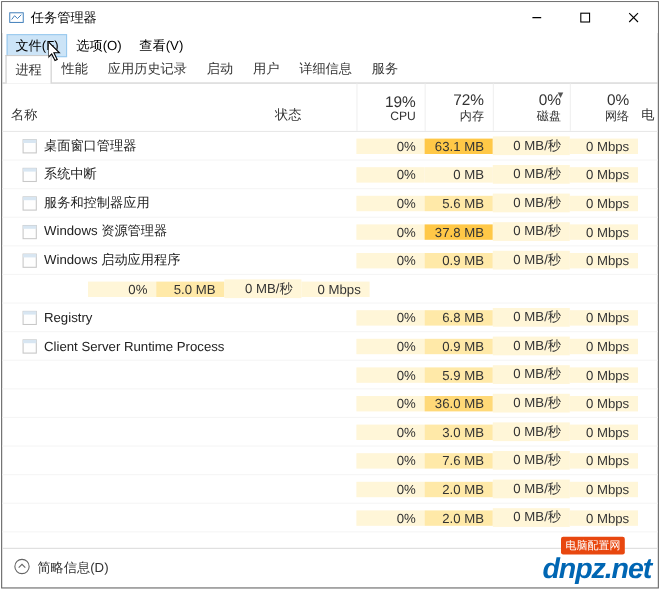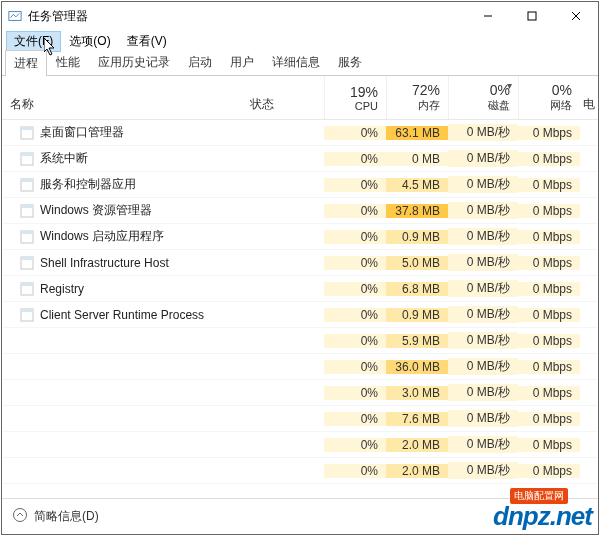--- a/index.html
+++ b/index.html
@@ -153,21 +153,21 @@
       <div class="process-row">
         <div class="p-name">
           <svg class="p-icon" viewBox="0 0 14 14">
             <rect x="1" y="1" width="12" height="12" fill="#fefefe" stroke="#c8c8c8"></rect>
             <rect x="1" y="1" width="12" height="3" fill="#d8e6f2"></rect>
           </svg>
           <span>服务和控制器应用</span>
         </div>
         <div class="p-status"></div>
         <div class="p-cell heat-0">0%</div>
-        <div class="p-cell heat-1">4.5 MB</div>
+        <div class="p-cell heat-1">5.6 MB</div>
         <div class="p-cell wide heat-0">0 MB/秒</div>
         <div class="p-cell heat-0">0 Mbps</div>
         <div style="width:18px"></div>
       </div>
       <div class="process-row">
         <div class="p-name">
           <svg class="p-icon" viewBox="0 0 14 14">
             <rect x="1" y="1" width="12" height="12" fill="#fefefe" stroke="#c8c8c8"></rect>
             <rect x="1" y="1" width="12" height="3" fill="#d8e6f2"></rect>
           </svg>
@@ -189,27 +189,20 @@
           <span>Windows 启动应用程序</span>
         </div>
         <div class="p-status"></div>
         <div class="p-cell heat-0">0%</div>
         <div class="p-cell heat-1">0.9 MB</div>
         <div class="p-cell wide heat-0">0 MB/秒</div>
         <div class="p-cell heat-0">0 Mbps</div>
         <div style="width:18px"></div>
       </div>
       <div class="process-row">
-        <div class="p-name">
-          <svg class="p-icon" viewBox="0 0 14 14">
-            <rect x="1" y="1" width="12" height="12" fill="#fefefe" stroke="#c8c8c8"></rect>
-            <rect x="1" y="1" width="12" height="3" fill="#d8e6f2"></rect>
-          </svg>
-          <span>Shell Infrastructure Host</span>
-        </div>
         <div class="p-status"></div>
         <div class="p-cell heat-0">0%</div>
         <div class="p-cell heat-1">5.0 MB</div>
         <div class="p-cell wide heat-0">0 MB/秒</div>
         <div class="p-cell heat-0">0 Mbps</div>
         <div style="width:18px"></div>
       </div>
       <div class="process-row">
         <div class="p-name">
           <svg class="p-icon" viewBox="0 0 14 14">

